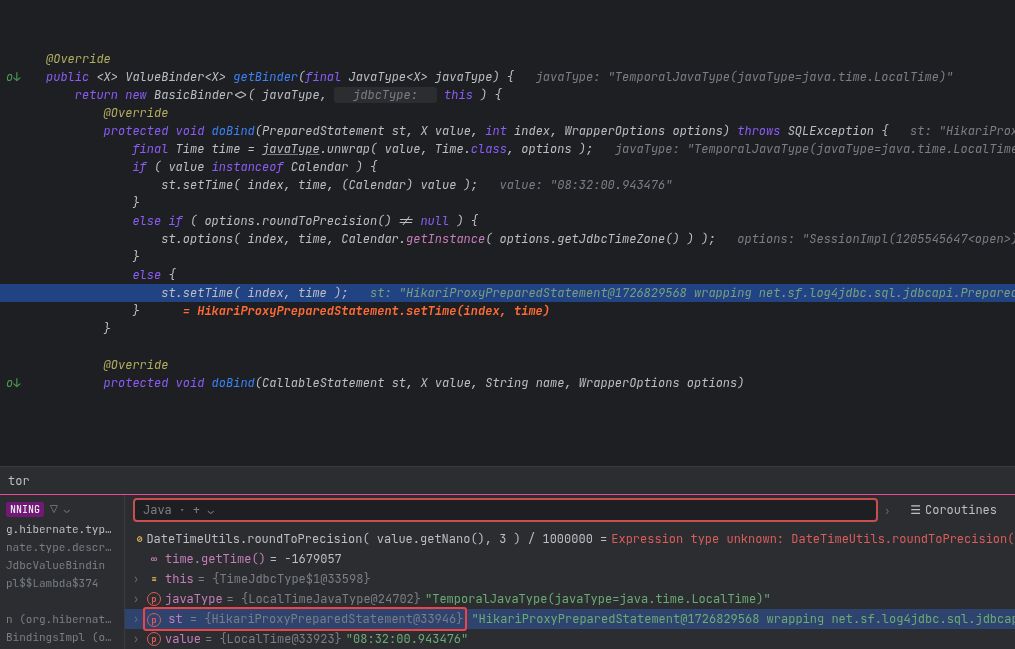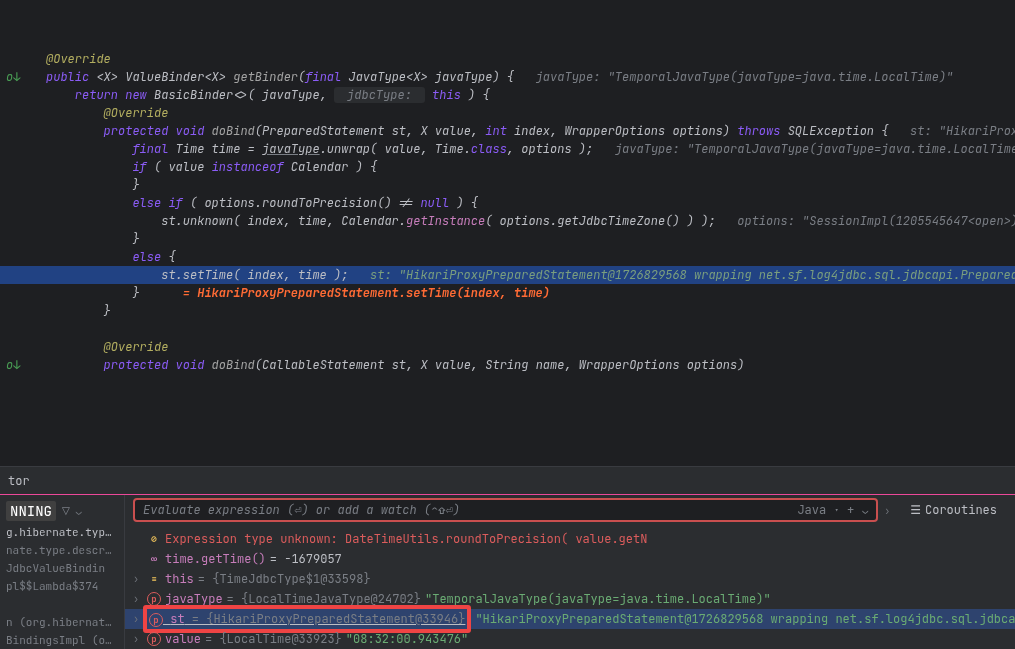--- a/index.html
+++ b/index.html
@@ -18,24 +18,24 @@
   overflow: hidden;
   position: relative;
 }
 .code-line {
   height: 18px;
   line-height: 18px;
   white-space: pre;
   padding-left: 46px;
 }
 .kw { color: #8b5cf6; }
-.method { color: #a3a3a3; font-style: italic; }
+.method { color: #3b82f6; font-style: italic; }
 .method-call { color: #c77dbb; }
 .type { color: #bcbec4; }
-.param-hint { color: #7a7e85; background: #2b2d30; border-radius: 3px; padding: 0 13px; }
+.param-hint { color: #7a7e85; background: #2b2d30; border-radius: 3px; padding: 0 19px; }
 .annotation { color: #b3ae60; }
 .underline { text-decoration: underline; text-decoration-color: #7a7e85; }
 .inline-hint { color: #7a7e85; }
 .highlighted-line {
   background: #214283;
 }
 .orange-annotation { color: #ff6b35; font-weight: bold; }
 .debug-panel {
   height: 239px;
   background: #2b2d30;
@@ -137,40 +137,41 @@
 }
 .frame-row.active { color: #bcbec4; }
 .coroutines {
   padding: 0 10px;
   color: #bcbec4;
   font-size: 12px;
   display: flex;
   align-items: center;
   gap: 4px;
 }
-.red-box { border: 4px solid #ef4444; border-radius: 3px; padding: 0 2px; text-decoration: underline; }
+.red-box { border: 2px solid #ef4444; border-radius: 3px; padding: 0 2px; }
 .filter-icon { color: #7a7e85; font-size: 13px; }
-.running-badge { background: #404040; color: white; font-size: 14px; padding: 1px 4px; border-radius: 2px; font-style: normal; }
+.running-badge { background: #701a75; color: white; font-size: 10px; padding: 1px 4px; border-radius: 2px; font-style: normal; }
 </style>
 </head>
 <body>
 
 <div class="editor-area">
   <div style="height:32px"></div>
   <div class="code-line"></div>
   <div class="code-line"><span class="annotation">@Override</span></div>
   <div class="code-line"><span style="position:absolute;left:6px;color:#499c54">o↓</span><span class="kw">public</span><span> &lt;X&gt; </span><span class="type">ValueBinder&lt;X&gt; </span><span class="method">getBinder</span><span>(</span><span class="kw">final</span><span> JavaType&lt;X&gt; javaType) {   </span><span class="inline-hint">javaType: "TemporalJavaType(javaType=java.time.LocalTime)"</span></div>
   <div class="code-line">    <span class="kw">return new</span><span> BasicBinder&lt;&gt;( javaType, </span><span class="param-hint">jdbcType:</span><span class="kw"> this</span><span> ) {</span></div>
   <div class="code-line">        <span class="annotation">@Override</span></div>
   <div class="code-line">        <span class="kw">protected void</span><span class="method"> doBind</span><span>(PreparedStatement st, X value, </span><span class="kw">int</span><span> index, WrapperOptions options) </span><span class="kw">throws</span><span> SQLException {   </span><span class="inline-hint">st: "HikariProxyPreparedSta</span></div>
   <div class="code-line">            <span class="kw">final</span><span> Time time = </span><span class="underline">javaType</span><span>.unwrap( value, Time.</span><span class="kw">class</span><span>, options );   </span><span class="inline-hint">javaType: "TemporalJavaType(javaType=java.time.LocalTime)"    time: </span></div>
   <div class="code-line">            <span class="kw">if</span><span> ( value </span><span class="kw">instanceof</span><span> Calendar ) {</span></div>
+  <div class="code-line">                <span>st.setTime( index, time, (Calendar) value );   </span><span class="inline-hint">value: "08:32:00.943476"</span></div>
   <div class="code-line">            <span>}</span></div>
   <div class="code-line">            <span class="kw">else if</span><span> ( options.roundToPrecision() != </span><span class="kw">null</span><span> ) {</span></div>
-  <div class="code-line">                <span>st.unknown( index, time, Calendar.</span><span class="method-call">getInstance</span><span>( options.getJdbcTimeZone() ) );   </span><span class="inline-hint">options: "SessionImpl(1205545647&lt;open&gt;)"</span></div>
+  <div class="code-line">                <span>st.options( index, time, Calendar.</span><span class="method-call">getInstance</span><span>( options.getJdbcTimeZone() ) );   </span><span class="inline-hint">options: "SessionImpl(1205545647&lt;open&gt;)"</span></div>
   <div class="code-line">            <span>}</span></div>
   <div class="code-line">            <span class="kw">else</span><span> {</span></div>
   <div class="code-line highlighted-line">                <span>st.setTime( index, time );   </span><span class="inline-hint" style="color:#7a9e7e">st: "HikariProxyPreparedStatement@1726829568 wrapping net.sf.log4jdbc.sql.jdbcapi.PreparedStatementSpy</span></div>
   <div class="code-line">            <span>}</span>      <span class="orange-annotation">= HikariProxyPreparedStatement.setTime(index, time)</span></div>
   <div class="code-line">        <span>}</span></div>
   <div class="code-line"></div>
   <div class="code-line">        <span class="annotation">@Override</span></div>
   <div class="code-line"><span style="position:absolute;left:6px;color:#499c54">o↓</span>        <span class="kw">protected void</span><span class="method"> doBind</span><span>(CallableStatement st, X value, String name, WrapperOptions options)</span></div>
 </div>
 
@@ -189,38 +190,38 @@
       <div class="frame-row">nate.type.descript</div>
       <div class="frame-row">JdbcValueBindin</div>
       <div class="frame-row">pl$$Lambda$374</div>
       <div style="height:18px"></div>
       <div class="frame-row">n (org.hibernate.e</div>
       <div class="frame-row">BindingsImpl (org</div>
     </div>
     <div class="debug-right">
       <div class="eval-bar">
         <div class="eval-input">
-          <span>Evaluate expression (⏎) or add a watch (⌃⇧⏎)</span>
           <span style="display:flex;gap:8px;align-items:center;color:#7a7e85;font-style:normal">
             <span>Java</span>
               <span style="font-size:8px">▾</span>
             <span>+</span>
             <span style="font-size:10px">⌄</span>
           </span>
         </div>
         <span class="chevron">›</span>
         <div class="coroutines">
           <span>☰</span>
           <span>Coroutines</span>
         </div>
       </div>
       <div class="vars-area">
         <div class="var-row">
           <span class="chevron"></span>
           <span class="var-icon warn">⊘</span>
+          <span class="var-val">DateTimeUtils.roundToPrecision( value.getNano(), 3 ) / 1000000 = </span>
             <span class="var-err">Expression type unknown: DateTimeUtils.roundToPrecision( value.getN</span>
         </div>
         <div class="var-row">
           <span class="chevron"></span>
           <span class="var-icon method-i">∞</span>
           <span class="var-name">time.getTime()</span>
             <span class="var-val"> = -1679057</span>
         </div>
         <div class="var-row">
           <span class="chevron">›</span>

